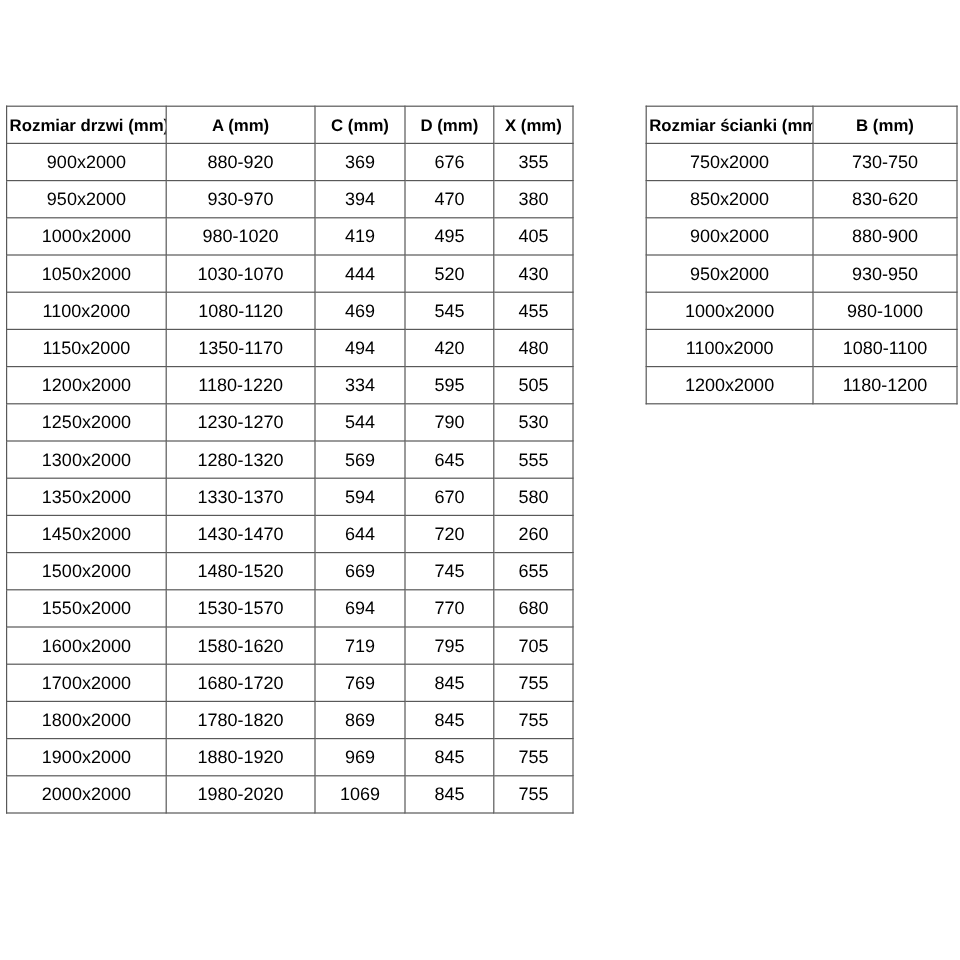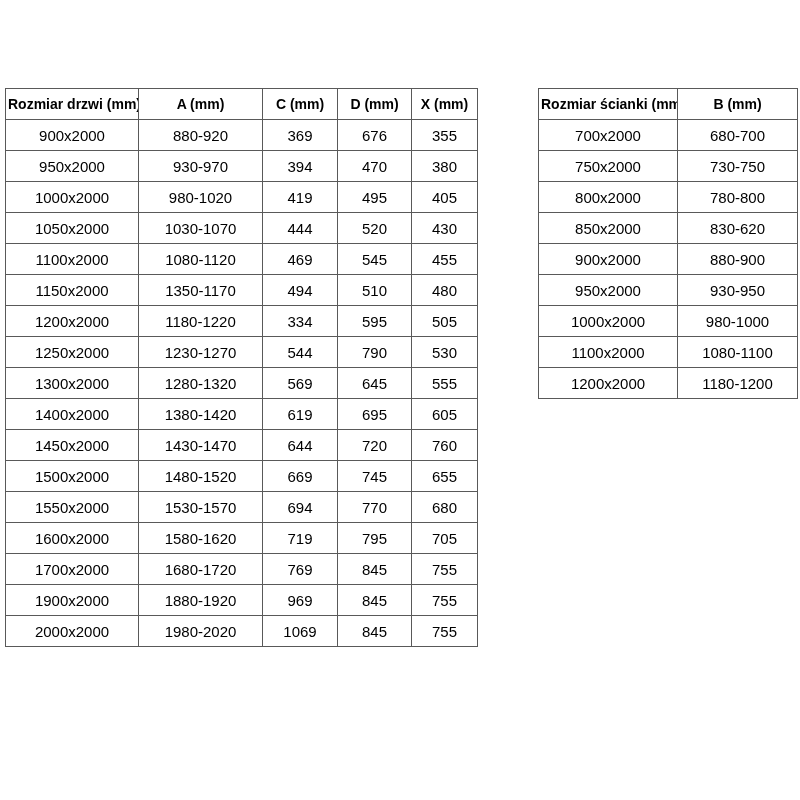--- a/index.html
+++ b/index.html
@@ -96,21 +96,21 @@
           <td>1100x2000</td>
           <td>1080-1120</td>
           <td>469</td>
           <td>545</td>
           <td>455</td>
         </tr>
         <tr>
           <td>1150x2000</td>
           <td>1350-1170</td>
           <td>494</td>
-          <td>510</td>
+          <td>420</td>
           <td>480</td>
         </tr>
         <tr>
           <td>1200x2000</td>
           <td>1180-1220</td>
           <td>334</td>
           <td>595</td>
           <td>505</td>
         </tr>
         <tr>
@@ -121,32 +121,32 @@
           <td>530</td>
         </tr>
         <tr>
           <td>1300x2000</td>
           <td>1280-1320</td>
           <td>569</td>
           <td>645</td>
           <td>555</td>
         </tr>
         <tr>
-          <td>1400x2000</td>
-          <td>1380-1420</td>
-          <td>619</td>
-          <td>695</td>
-          <td>605</td>
+          <td>1350x2000</td>
+          <td>1330-1370</td>
+          <td>594</td>
+          <td>670</td>
+          <td>580</td>
         </tr>
         <tr>
           <td>1450x2000</td>
           <td>1430-1470</td>
           <td>644</td>
           <td>720</td>
-          <td>760</td>
+          <td>260</td>
         </tr>
         <tr>
           <td>1500x2000</td>
           <td>1480-1520</td>
           <td>669</td>
           <td>745</td>
           <td>655</td>
         </tr>
         <tr>
           <td>1550x2000</td>
@@ -159,20 +159,27 @@
           <td>1600x2000</td>
           <td>1580-1620</td>
           <td>719</td>
           <td>795</td>
           <td>705</td>
         </tr>
         <tr>
           <td>1700x2000</td>
           <td>1680-1720</td>
           <td>769</td>
+          <td>845</td>
+          <td>755</td>
+        </tr>
+        <tr>
+          <td>1800x2000</td>
+          <td>1780-1820</td>
+          <td>869</td>
           <td>845</td>
           <td>755</td>
         </tr>
         <tr>
           <td>1900x2000</td>
           <td>1880-1920</td>
           <td>969</td>
           <td>845</td>
           <td>755</td>
         </tr>
@@ -192,32 +199,24 @@
       <col style="width:120px">
     </colgroup>
     <thead>
       <tr>
         <th>Rozmiar ścianki (mm)</th>
         <th>B (mm)</th>
       </tr>
     </thead>
     <tbody>
         <tr>
-          <td>700x2000</td>
-          <td>680-700</td>
-        </tr>
-        <tr>
           <td>750x2000</td>
           <td>730-750</td>
         </tr>
         <tr>
-          <td>800x2000</td>
-          <td>780-800</td>
-        </tr>
-        <tr>
           <td>850x2000</td>
           <td>830-620</td>
         </tr>
         <tr>
           <td>900x2000</td>
           <td>880-900</td>
         </tr>
         <tr>
           <td>950x2000</td>
           <td>930-950</td>

